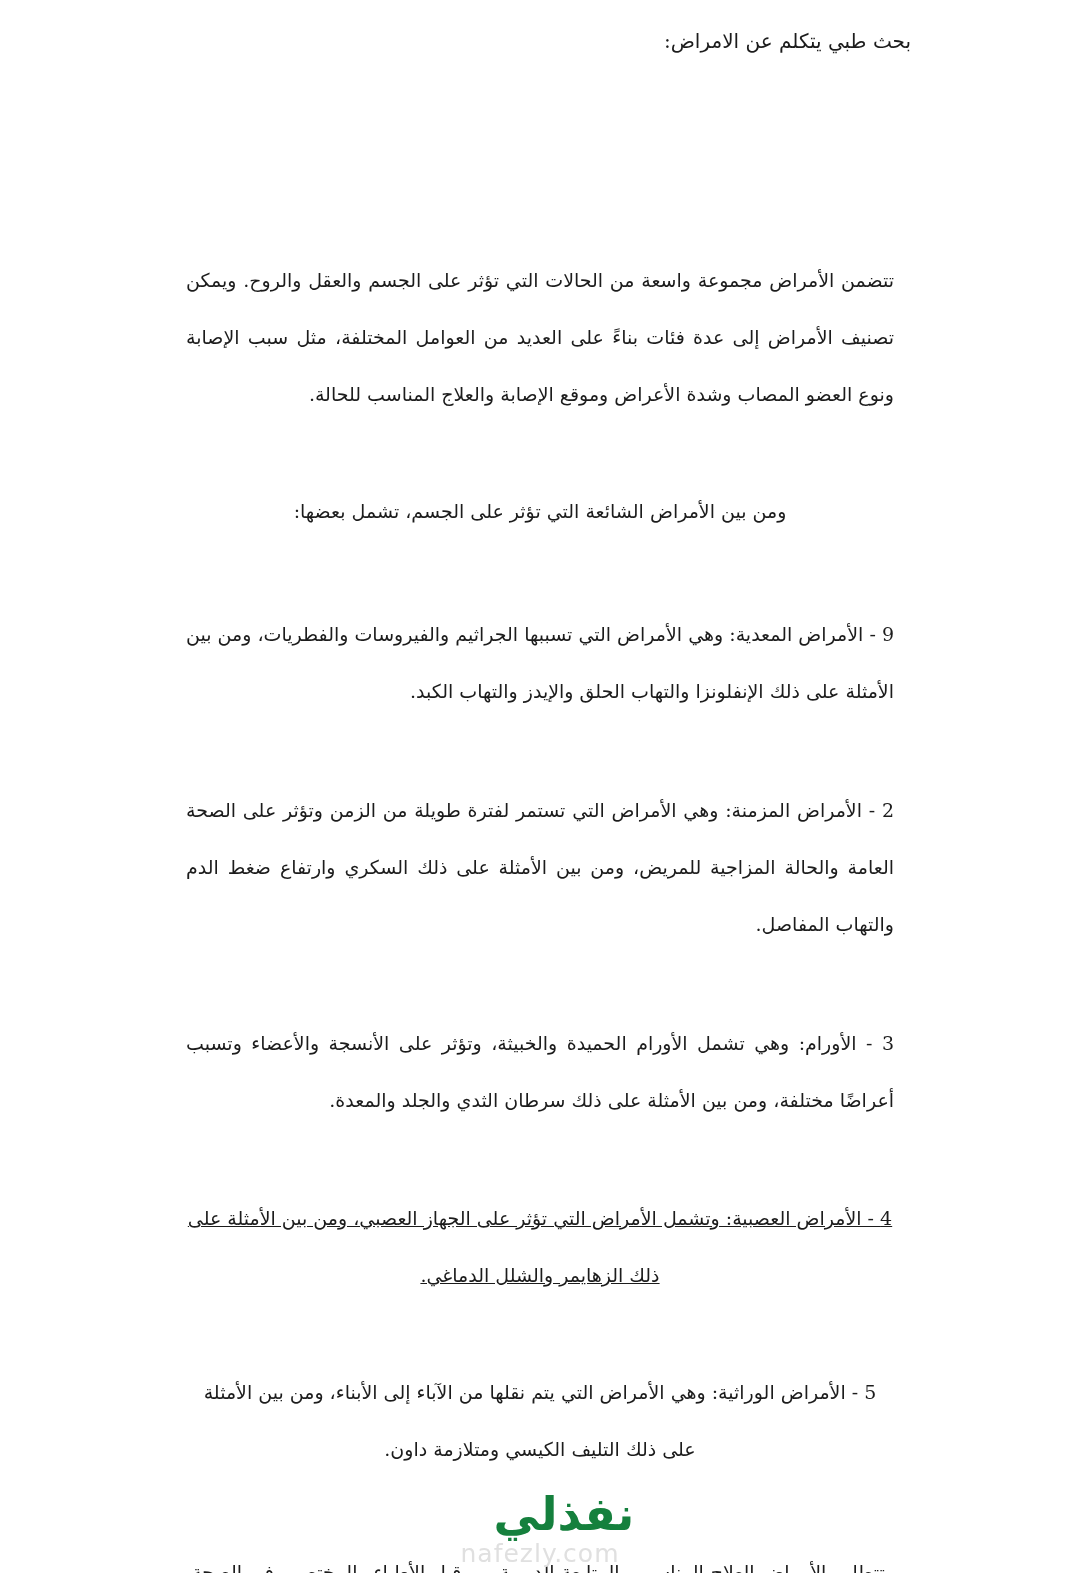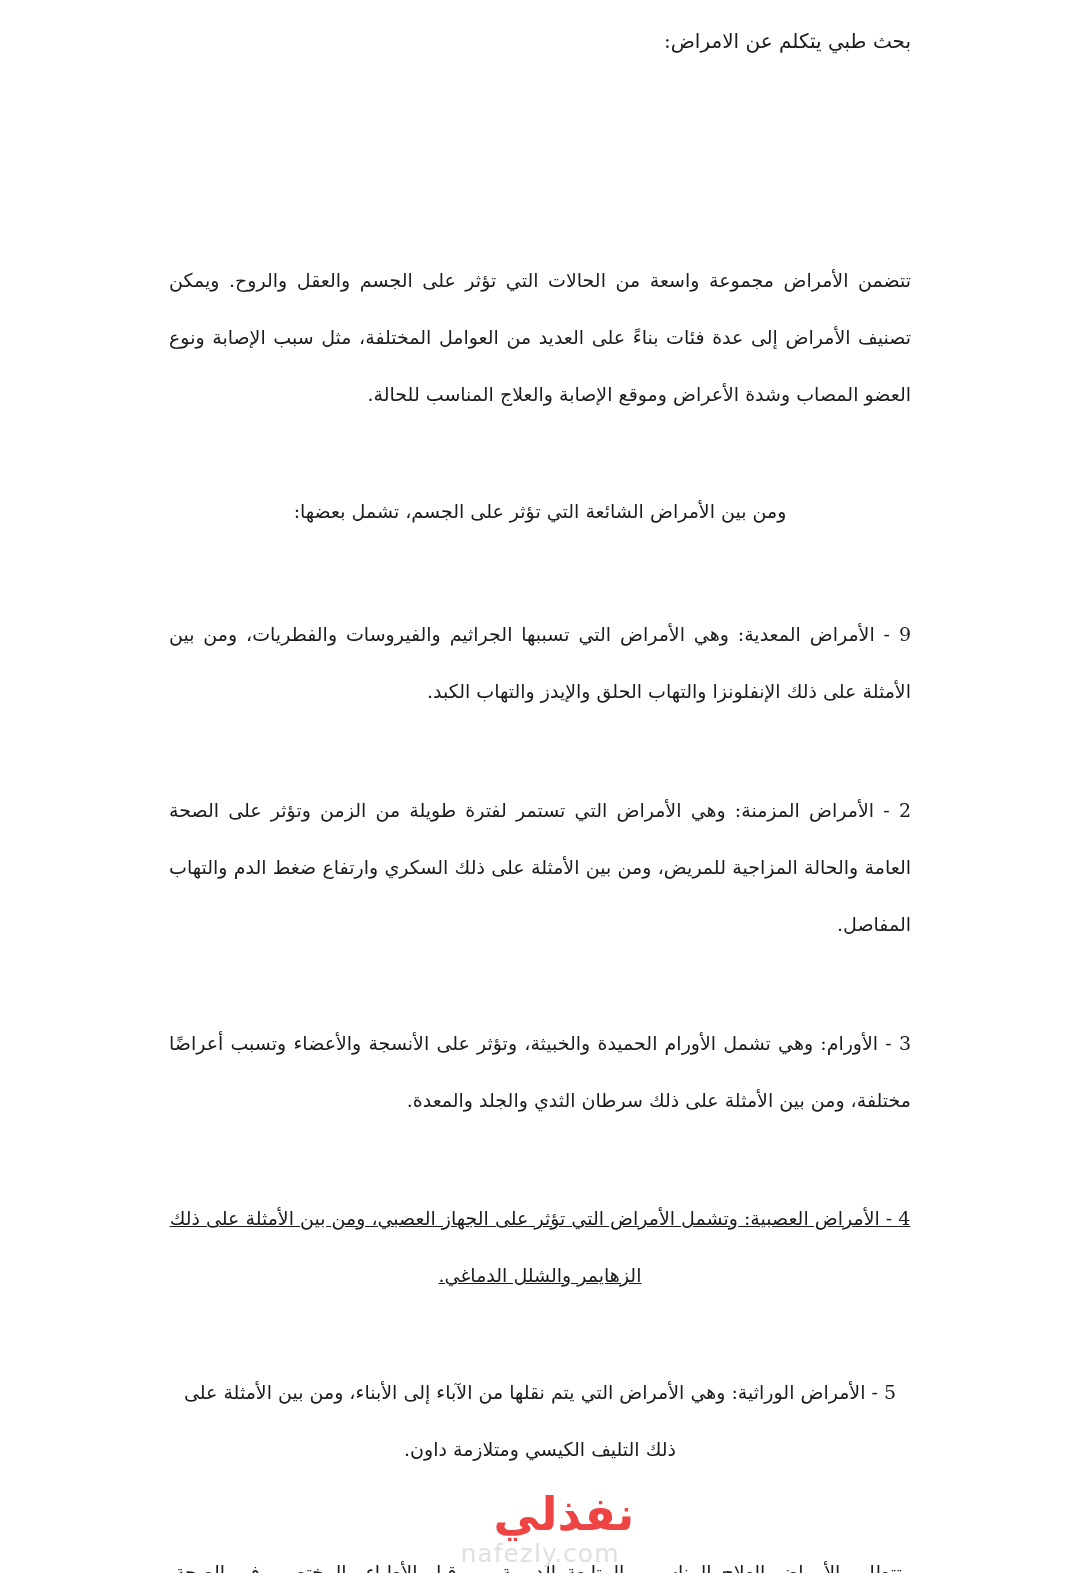--- a/index.html
+++ b/index.html
@@ -30,21 +30,21 @@
     font-size: 20px;
     line-height: 30px;
     text-align: right;
     margin: 0;
   }
   .para {
     font-size: 19px;
     line-height: 57px;
     text-align: justify;
     text-justify: inter-word;
-    margin: 0;
+    margin: 17px;
   }
   .para.right {
     text-align: center;
   }
   .m-title-gap { margin-top: 196px; }
   .m-lead      { margin-top: 60px; }
   .m-item-a    { margin-top: 66px; }
   .m-item-b    { margin-top: 62px; }
   .m-item-c    { margin-top: 61px; text-decoration: underline; }
   .m-item-d    { margin-top: 60px; }
@@ -94,16 +94,16 @@
 
     <p class="para right m-item-c">4 - الأمراض العصبية: وتشمل الأمراض التي تؤثر على الجهاز العصبي، ومن بين الأمثلة على ذلك الزهايمر والشلل الدماغي.</p>
 
     <p class="para right m-item-d">5 - الأمراض الوراثية: وهي الأمراض التي يتم نقلها من الآباء إلى الأبناء، ومن بين الأمثلة على ذلك التليف الكيسي ومتلازمة داون.</p>
 
     <p class="para m-closing">وتتطلب الأمراض العلاج المناسب والمتابعة الدورية من قبل الأطباء والمختصين في الصحة. ولتقليل مخاطر الإصابة بالأمراض، ينصح باتباع نمط حياة صحي ومتوازن يشمل تناول الغذاء الصحي وممارسة النشاط البدني بانتظام والحفاظ على النظافة الشخصية والالتزام بإجراءات الوقاية الصحية، مثل التطعيمات وارتداء الكمامات في حالات الأمراض المعدية.</p>
 
   </div>
 
   <div class="watermark">
-    <div class="wm-logo" style="color: #ef4444; padding-left: 48px;">نفذلي</div>
+    <div class="wm-logo" style="color: #15803d; padding-left: 48px;">نفذلي</div>
     <div class="wm-site" style="color: rgb(224, 224, 224);">nafezly.com</div>
   </div>
 </div>
 
 </body></html>

